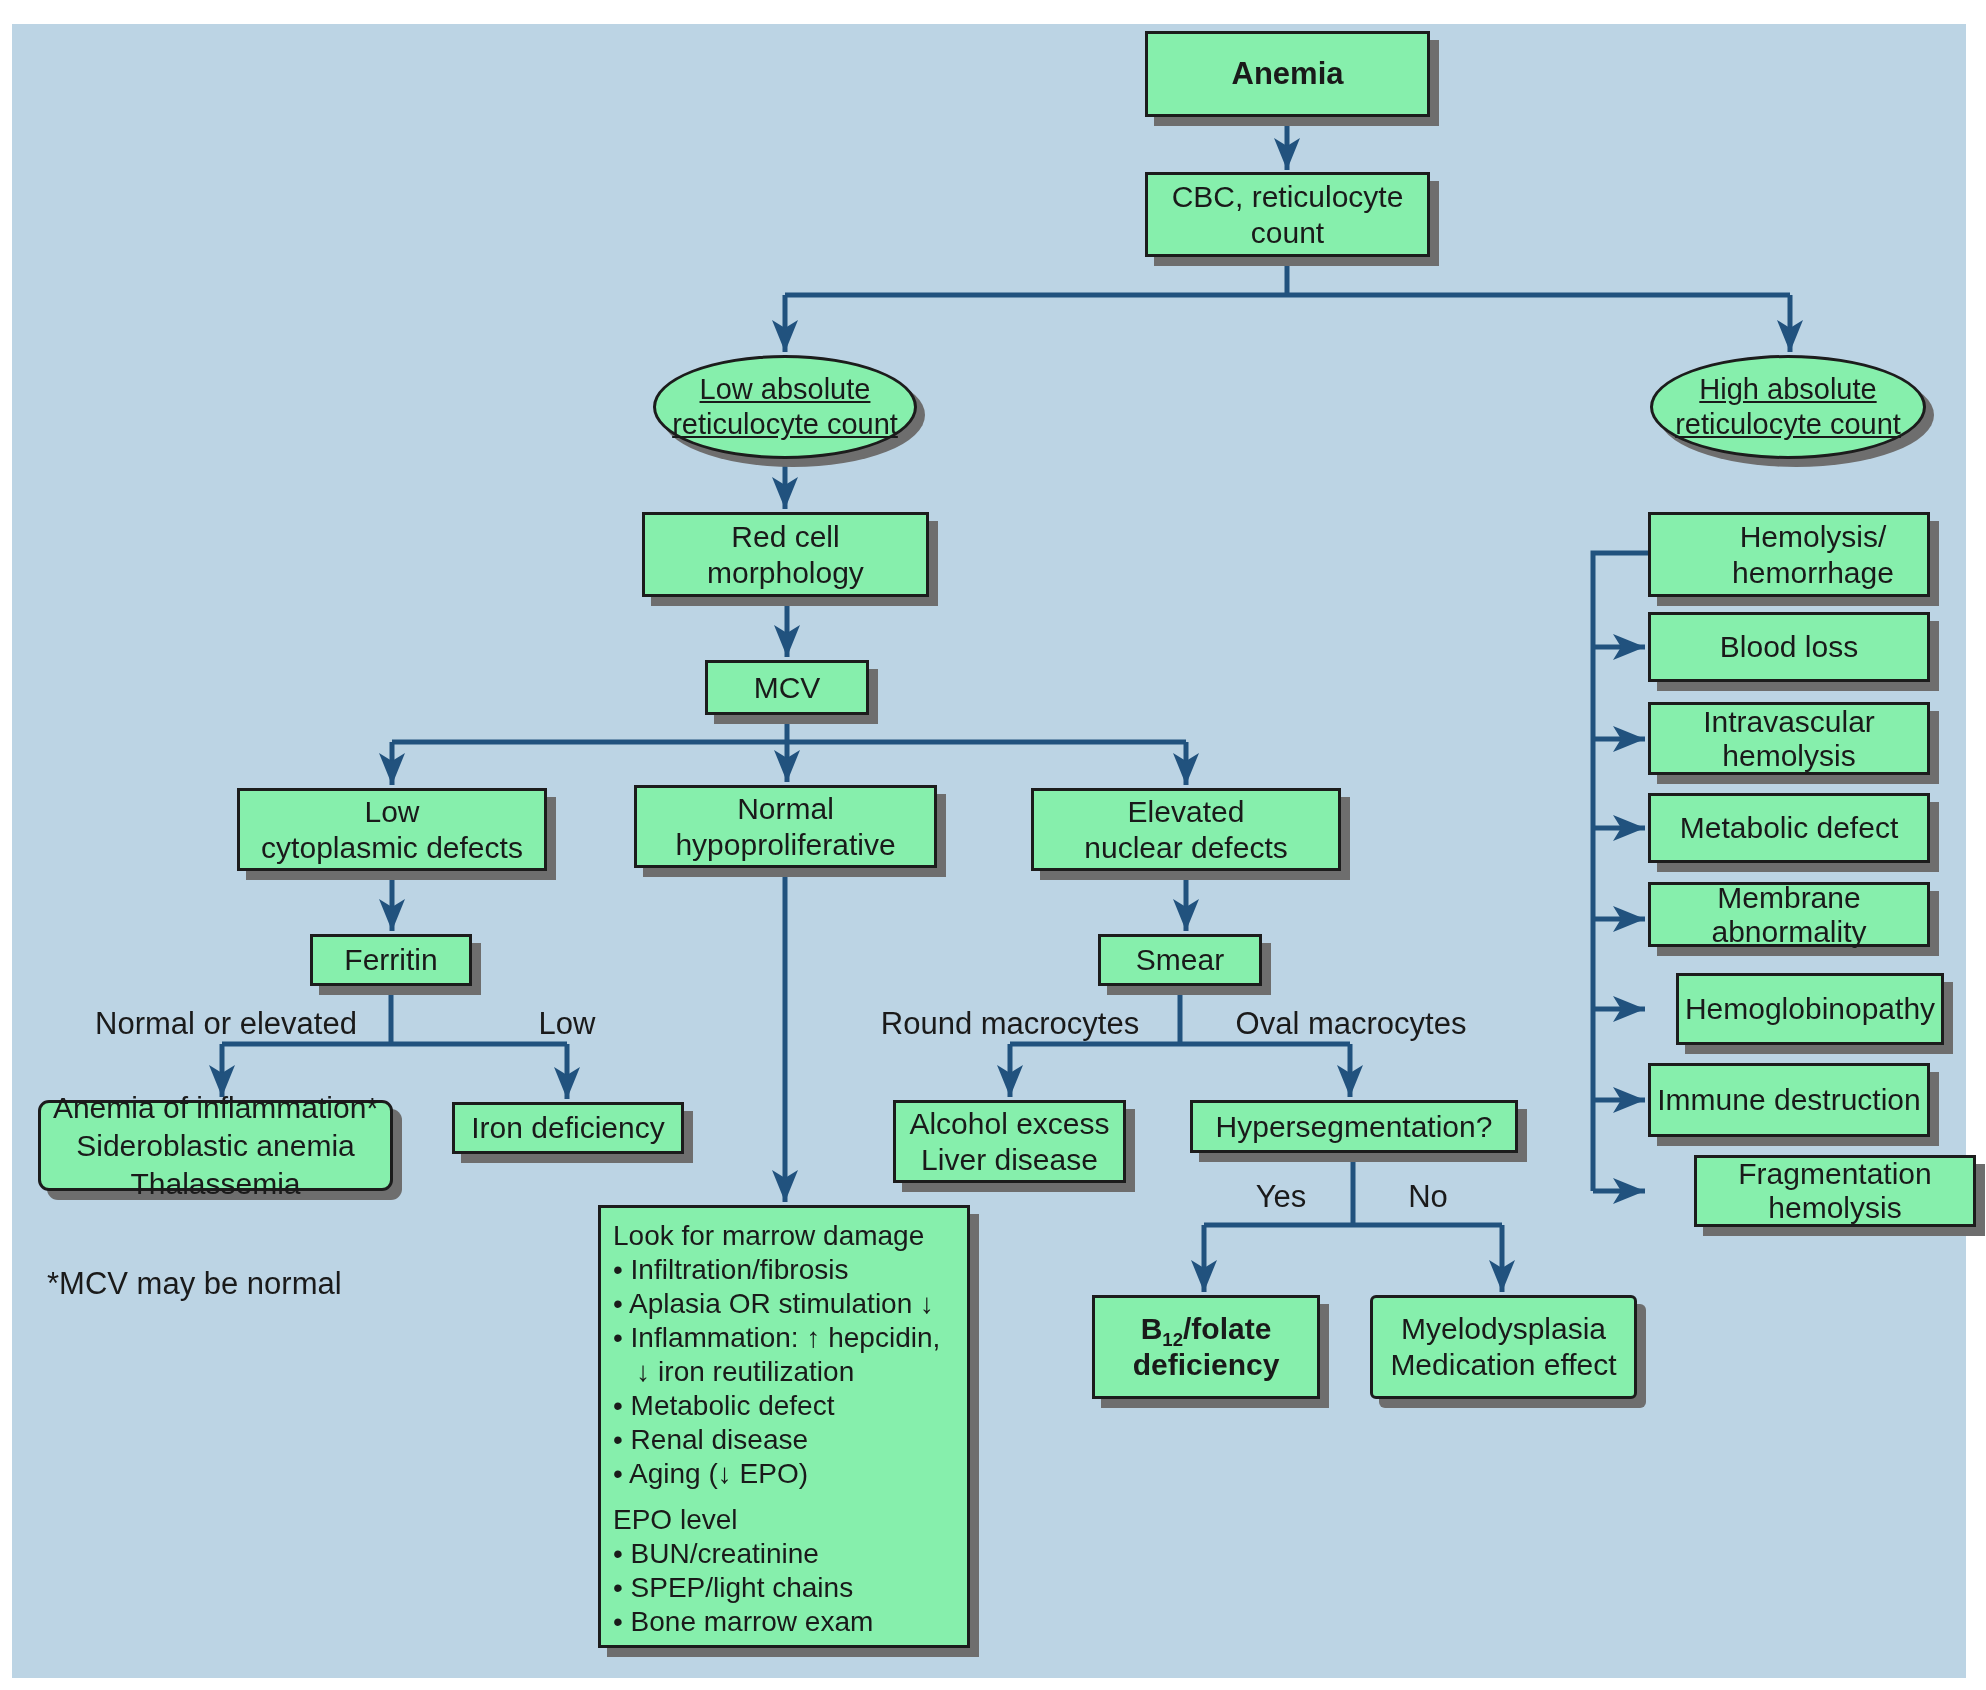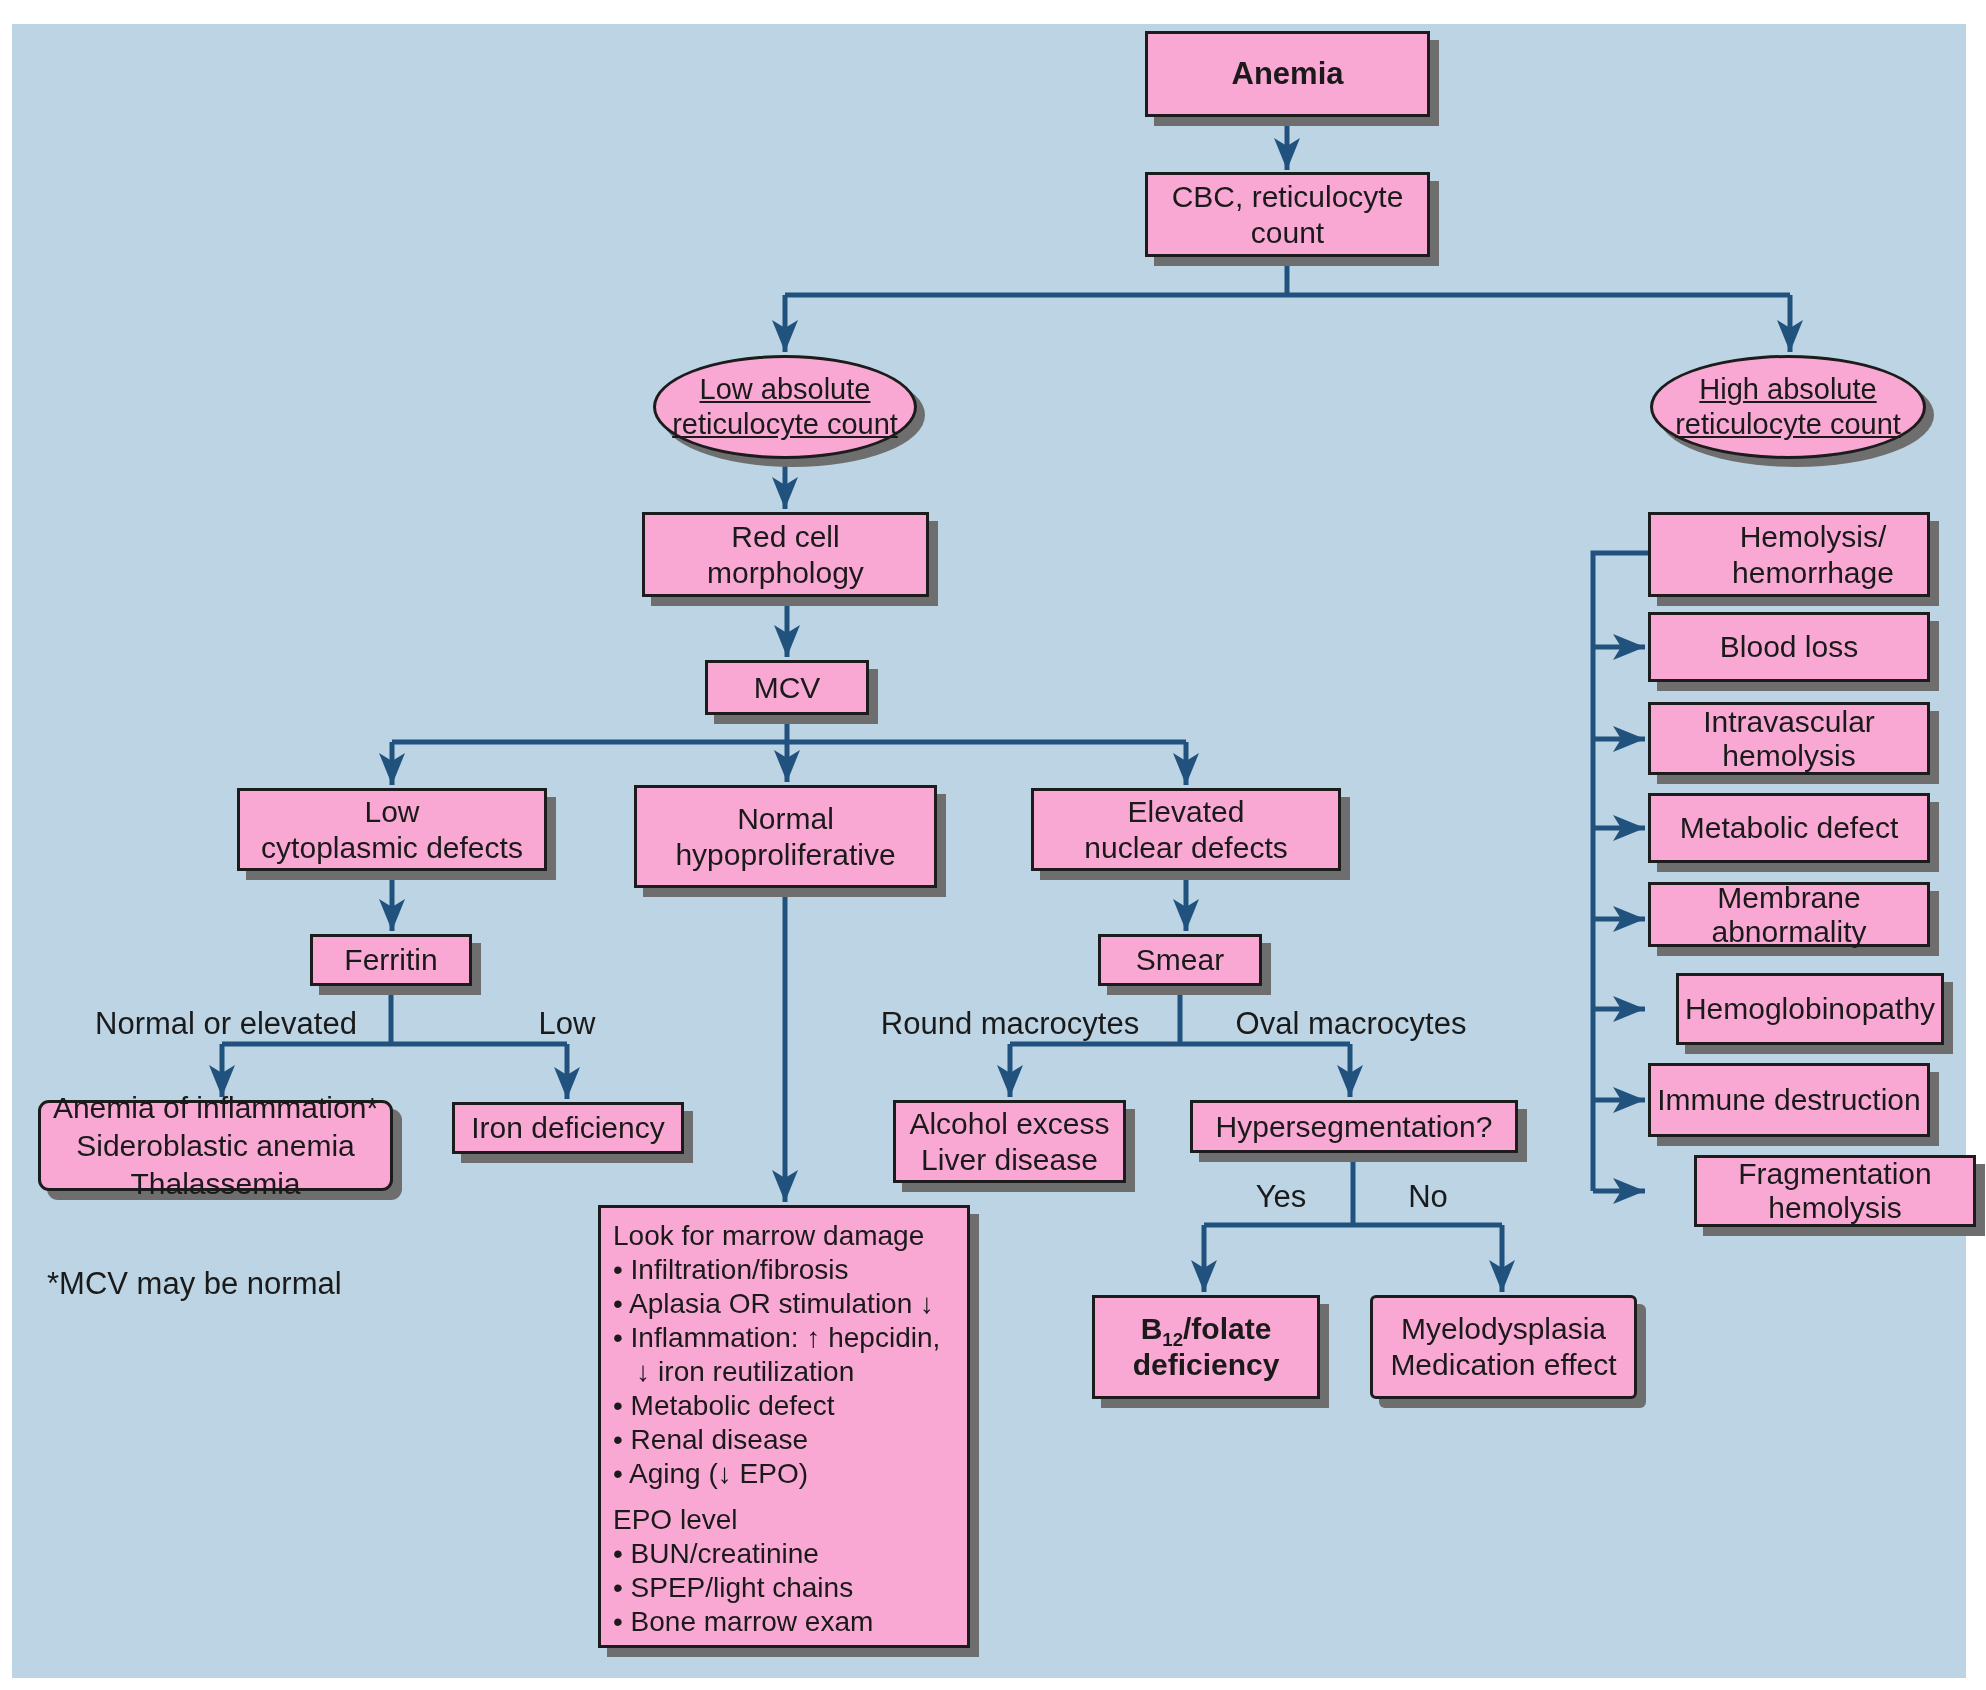--- a/index.html
+++ b/index.html
@@ -3,21 +3,21 @@
 <meta charset="utf-8">
 <style>
   html,body{margin:0;padding:0;background:#ffffff;}
   #canvas{
     position:relative;width:1986px;height:1690px;background:#ffffff;
     font-family:"Liberation Sans",sans-serif;color:#1a1a1a;overflow:hidden;
   }
   #panel{position:absolute;left:12px;top:24px;width:1954px;height:1654px;background:#bcd4e4;}
   #wires{position:absolute;left:0;top:0;width:1986px;height:1690px;z-index:1;}
   .node{
-    position:absolute;z-index:2;background:#f9a8d4;border:3px solid #1c1c1c;
+    position:absolute;z-index:2;background:#86efac;border:3px solid #1c1c1c;
     box-shadow:9px 9px 0 #6e6e6e;display:flex;align-items:center;justify-content:center;
     text-align:center;font-size:30px;line-height:36px;box-sizing:border-box;
   }
   .node .txt{white-space:pre-line;}
   .ellipse{border-radius:50%;box-shadow:8px 8px 0 #6e6e6e;font-size:29px;line-height:35px;text-decoration:underline;}
   .bold{font-weight:bold;font-size:31px;}
   .lbl{
     position:absolute;z-index:2;font-size:31px;line-height:36px;text-align:center;
     white-space:nowrap;
   }
@@ -102,21 +102,21 @@
 morphology</span>
   </div>
   <div class="node" style="left:705px;top:660px;width:164px;height:55px;">
     <span class="txt">MCV</span>
   </div>
 
   <div class="node" style="left:237px;top:788px;width:310px;height:83px;">
     <span class="txt">Low
 cytoplasmic defects</span>
   </div>
-  <div class="node" style="left:634px;top:785px;width:303px;height:103px;">
+  <div class="node" style="left:634px;top:785px;width:303px;height:83px;">
     <span class="txt">Normal
 hypoproliferative</span>
   </div>
   <div class="node" style="left:1031px;top:788px;width:310px;height:83px;">
     <span class="txt">Elevated
 nuclear defects</span>
   </div>
 
   <div class="node" style="left:310px;top:934px;width:162px;height:52px;">
     <span class="txt">Ferritin</span>

